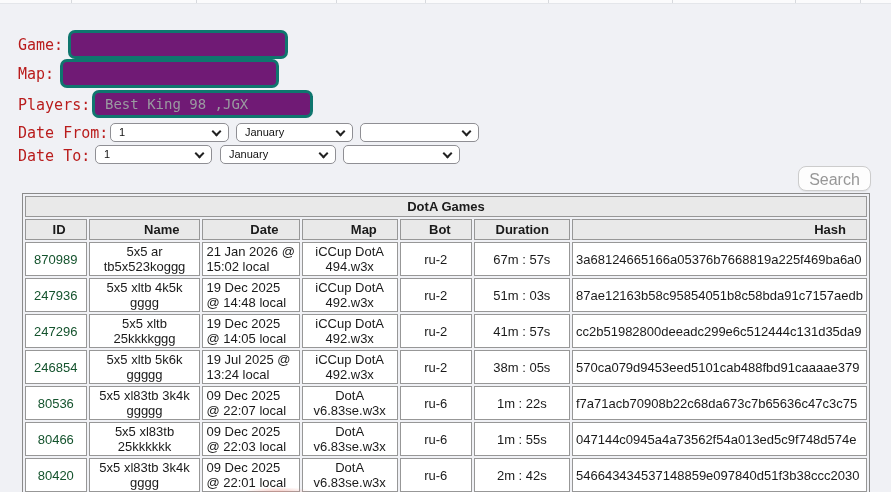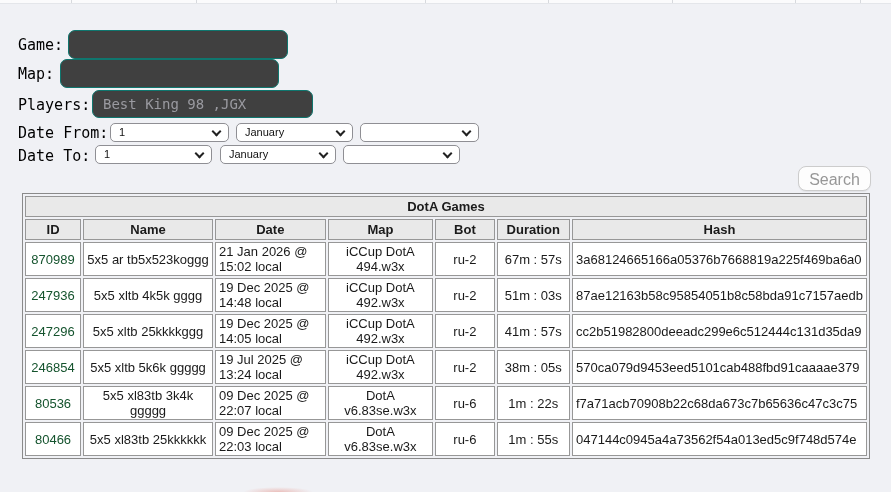--- a/index.html
+++ b/index.html
@@ -6,22 +6,22 @@
   body{
     width:891px;height:492px;position:relative;overflow:hidden;
     background:#f0f1f5;
     font-family:"Liberation Sans",sans-serif;
   }
   
   .top-strip{position:absolute;left:0;top:0;width:891px;height:3px;background:#fbfbfc;border-bottom:1px solid #e4e6ea;}
   .top-strip .tick{position:absolute;top:0;width:1px;height:3px;background:#d7d9dd;}
 
   
-  .flabel{position:absolute;font-family:"DejaVu Sans Mono","Liberation Mono",monospace;font-size:15px;color:#000000;white-space:pre;}
-  .tinput{position:absolute;background:#404040;border:1px solid #0f766e;border-radius:7px;font-family:"DejaVu Sans Mono","Liberation Mono",monospace;font-size:14px;color:#9a9aa0;padding:0 10px;box-sizing:border-box;outline:none;}
+  .flabel{position:absolute;font-family:"DejaVu Sans Mono","Liberation Mono",monospace;font-size:15px;color:#b91c1c;white-space:pre;}
+  .tinput{position:absolute;background:#701a75;border:3px solid #0f766e;border-radius:7px;font-family:"DejaVu Sans Mono","Liberation Mono",monospace;font-size:14px;color:#9a9aa0;padding:0 10px;box-sizing:border-box;outline:none;}
   .selwrap{position:absolute;}
   .selwrap select{
     width:100%;height:100%;box-sizing:border-box;
     -webkit-appearance:none;appearance:none;
     background:#fff;border:1px solid #8f8f94;border-radius:5px;
     font-family:"Liberation Sans",sans-serif;font-size:11px;color:#111;
     padding:0 18px 0 8px;outline:none;
   }
   .selwrap .chev{
     position:absolute;right:9px;top:50%;width:5px;height:5px;margin-top:-4px;
@@ -37,21 +37,21 @@
   }
 
   
   table.games{
     position:absolute;left:22px;top:193px;width:848px;
     border-collapse:separate;border-spacing:2px;
     border:1px solid #8a8a8a;
     font-family:"Liberation Sans",sans-serif;font-size:13px;color:#1a1a1a;
   }
   table.games th,table.games td{border:1px solid #979797;line-height:15px;}
-  table.games th{background:#e9e9e9;font-weight:bold;text-align:center;padding:2px 8px;}
+  table.games th{background:#e9e9e9;font-weight:bold;text-align:right;padding:2px 20px;}
   table.games th.title{text-align:center;padding:2px 8px;}
   table.games td{background:#ffffff;padding:1px 3px;}
   .c0{width:42px;text-align:center;}
   .c1{width:146px;text-align:center;}
   .c2{width:147px;text-align:left;}
   .c3{width:109px;text-align:center;}
   .c4{width:58px;text-align:center;}
   .c5{width:57px;text-align:center;}
   .c6{text-align:left;}
   th.c0,th.c1,th.c2,th.c3,th.c4,th.c5,th.c6{text-align:left;}
@@ -181,16 +181,25 @@
       </tr>
       <tr>
         <td class="c0"><a href="#">80466</a></td>
         <td class="c1">5x5 xl83tb 25kkkkkk</td>
         <td class="c2">09 Dec 2025 @ 22:03 local</td>
         <td class="c3">DotA v6.83se.w3x</td>
         <td class="c4">ru-6</td>
         <td class="c5">1m : 55s</td>
         <td class="c6">047144c0945a4a73562f54a013ed5c9f748d574e</td>
       </tr>
+      <tr>
+        <td class="c0"><a href="#">80420</a></td>
+        <td class="c1">5x5 xl83tb 3k4k gggg</td>
+        <td class="c2">09 Dec 2025 @ 22:01 local</td>
+        <td class="c3">DotA v6.83se.w3x</td>
+        <td class="c4">ru-6</td>
+        <td class="c5">2m : 42s</td>
+        <td class="c6">546643434537148859e097840d51f3b38ccc2030</td>
+      </tr>
     </tbody>
 </table>
 
 <div class="bottom-smudge"></div>
 
 </body></html>

